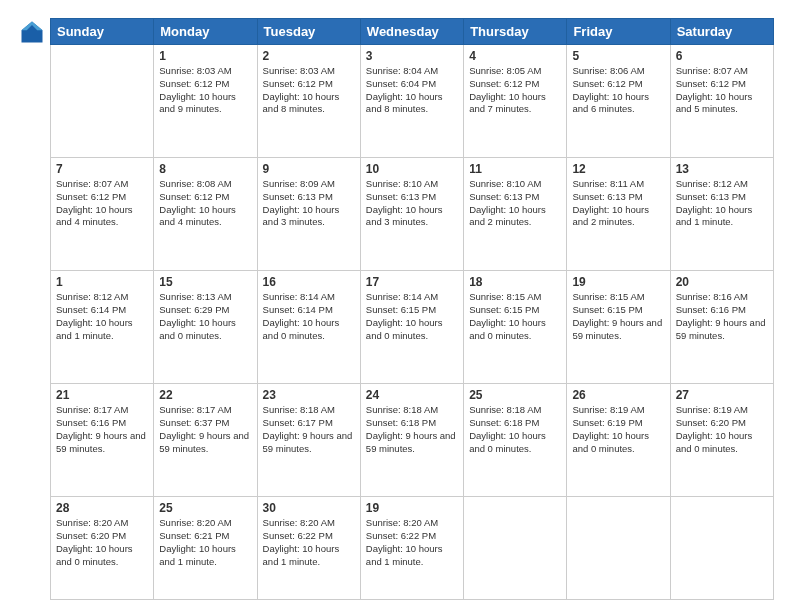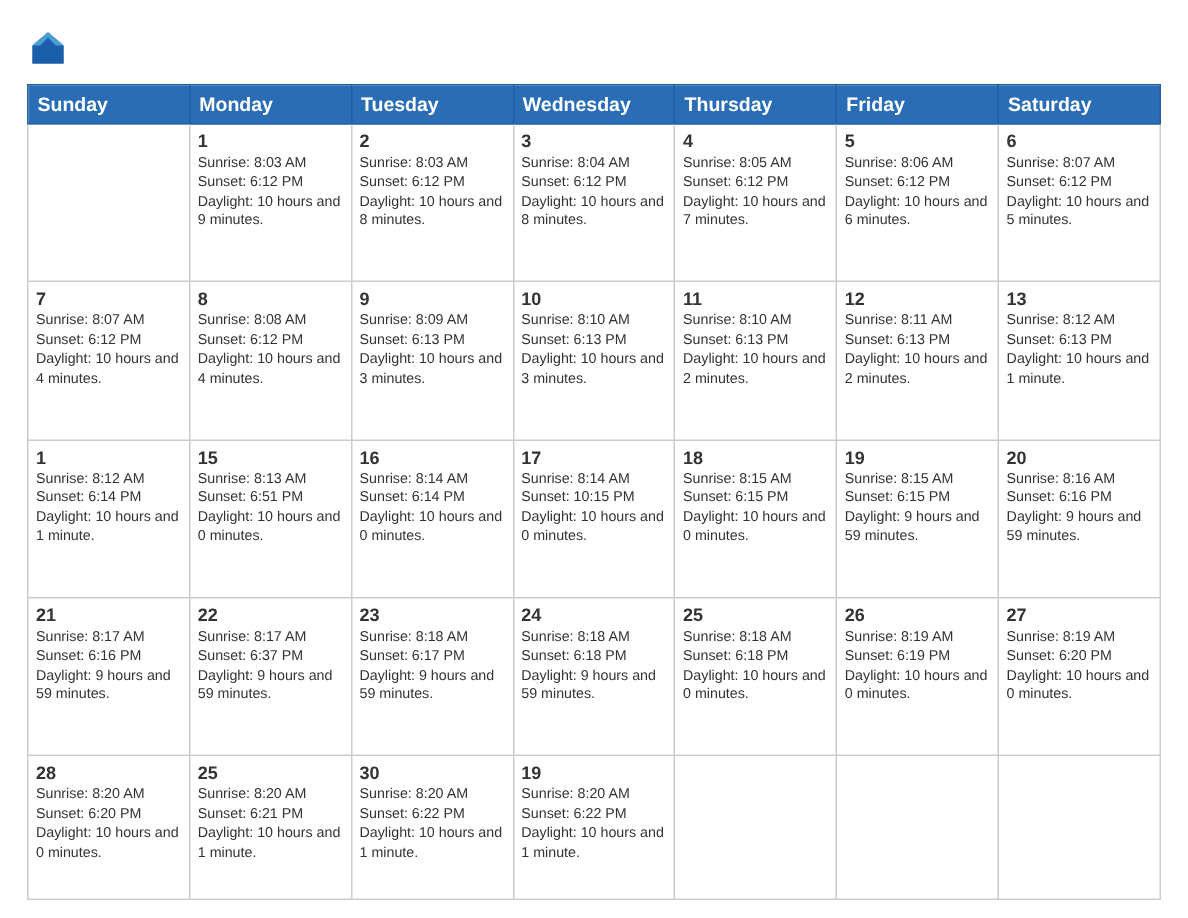--- a/index.html
+++ b/index.html
@@ -8,21 +8,20 @@
       height: 612px;
       font-family: Arial, sans-serif;
       background: #fff;
       overflow: hidden;
     }
     .page {
       width: 792px;
       height: 612px;
       padding: 18px 18px 12px 18px;
       display: flex;
-      flex-direction: column;
     }
     .header {
       display: flex;
       justify-content: space-between;
       align-items: flex-start;
       margin-bottom: 10px;
     }
     .logo {
       display: flex;
       align-items: center;
@@ -140,21 +139,21 @@
           </td>
           <td>
             <span class="day-num">2</span>
             <div class="day-info">Sunrise: 8:03 AM
 Sunset: 6:12 PM
 Daylight: 10 hours and 8 minutes.</div>
           </td>
           <td>
             <span class="day-num">3</span>
             <div class="day-info">Sunrise: 8:04 AM
-Sunset: 6:12 PM
+Sunset: 6:04 PM
 Daylight: 10 hours and 8 minutes.</div>
           </td>
           <td>
             <span class="day-num">4</span>
             <div class="day-info">Sunrise: 8:05 AM
 Sunset: 6:12 PM
 Daylight: 10 hours and 7 minutes.</div>
           </td>
           <td>
             <span class="day-num">5</span>
@@ -216,33 +215,33 @@
         <tr>
           <td>
             <span class="day-num">1</span>
             <div class="day-info">Sunrise: 8:12 AM
 Sunset: 6:14 PM
 Daylight: 10 hours and 1 minute.</div>
           </td>
           <td>
             <span class="day-num">15</span>
             <div class="day-info">Sunrise: 8:13 AM
-Sunset: 6:51 PM
+Sunset: 6:29 PM
 Daylight: 10 hours and 0 minutes.</div>
           </td>
           <td>
             <span class="day-num">16</span>
             <div class="day-info">Sunrise: 8:14 AM
 Sunset: 6:14 PM
 Daylight: 10 hours and 0 minutes.</div>
           </td>
           <td>
             <span class="day-num">17</span>
             <div class="day-info">Sunrise: 8:14 AM
-Sunset: 10:15 PM
+Sunset: 6:15 PM
 Daylight: 10 hours and 0 minutes.</div>
           </td>
           <td>
             <span class="day-num">18</span>
             <div class="day-info">Sunrise: 8:15 AM
 Sunset: 6:15 PM
 Daylight: 10 hours and 0 minutes.</div>
           </td>
           <td>
             <span class="day-num">19</span>

